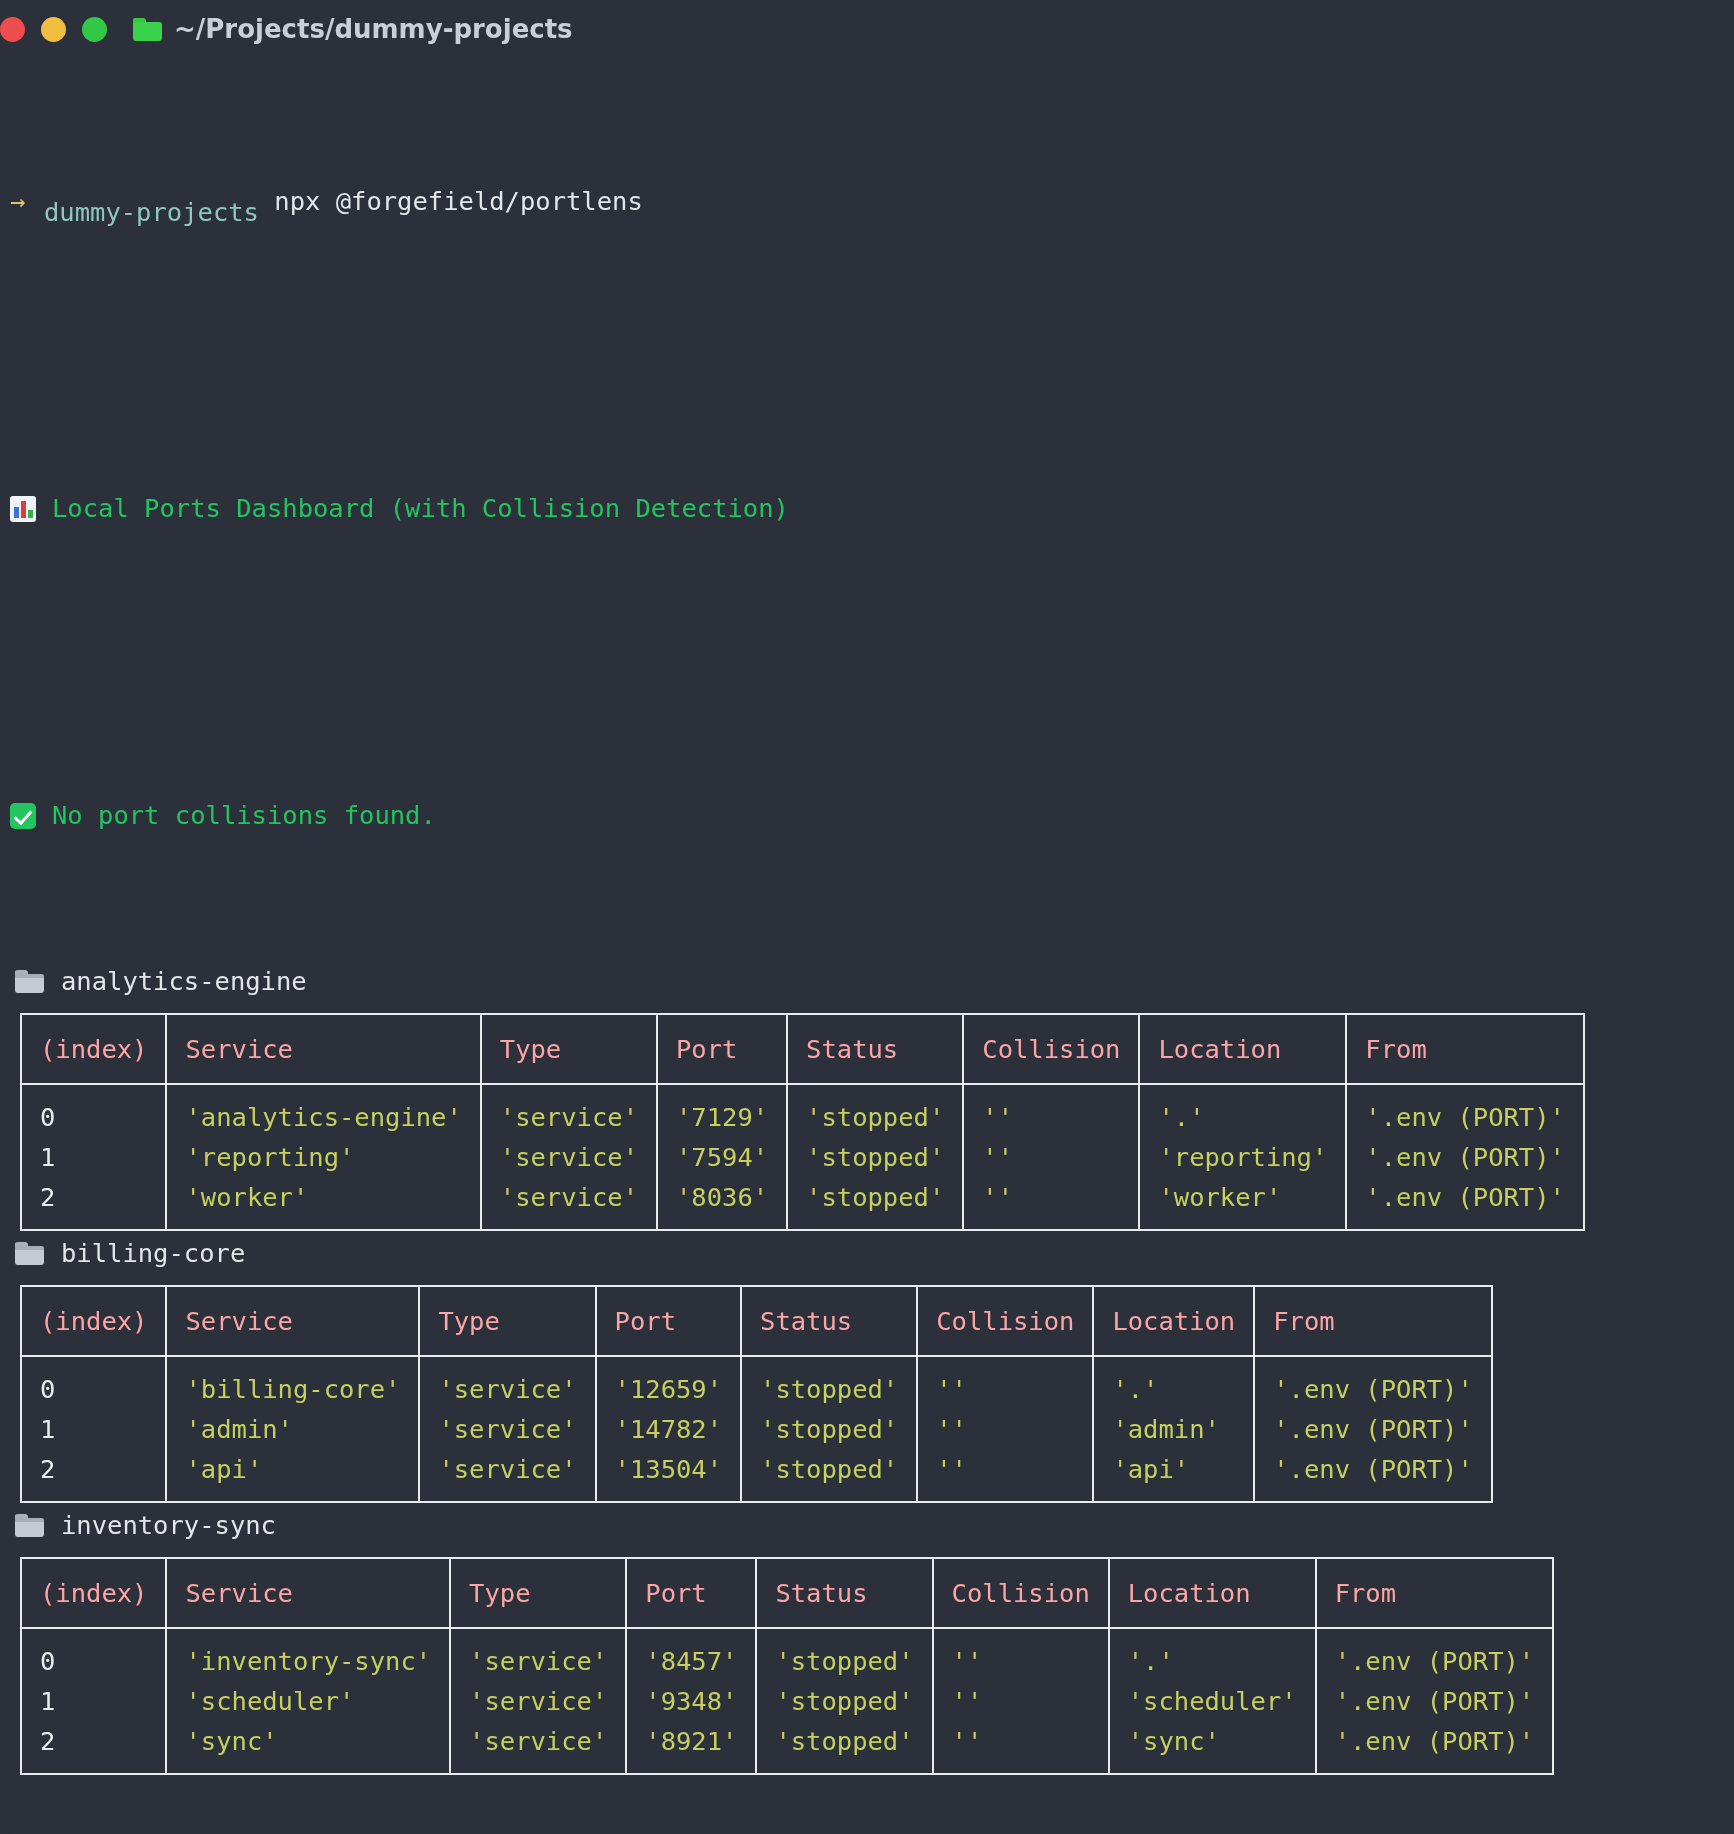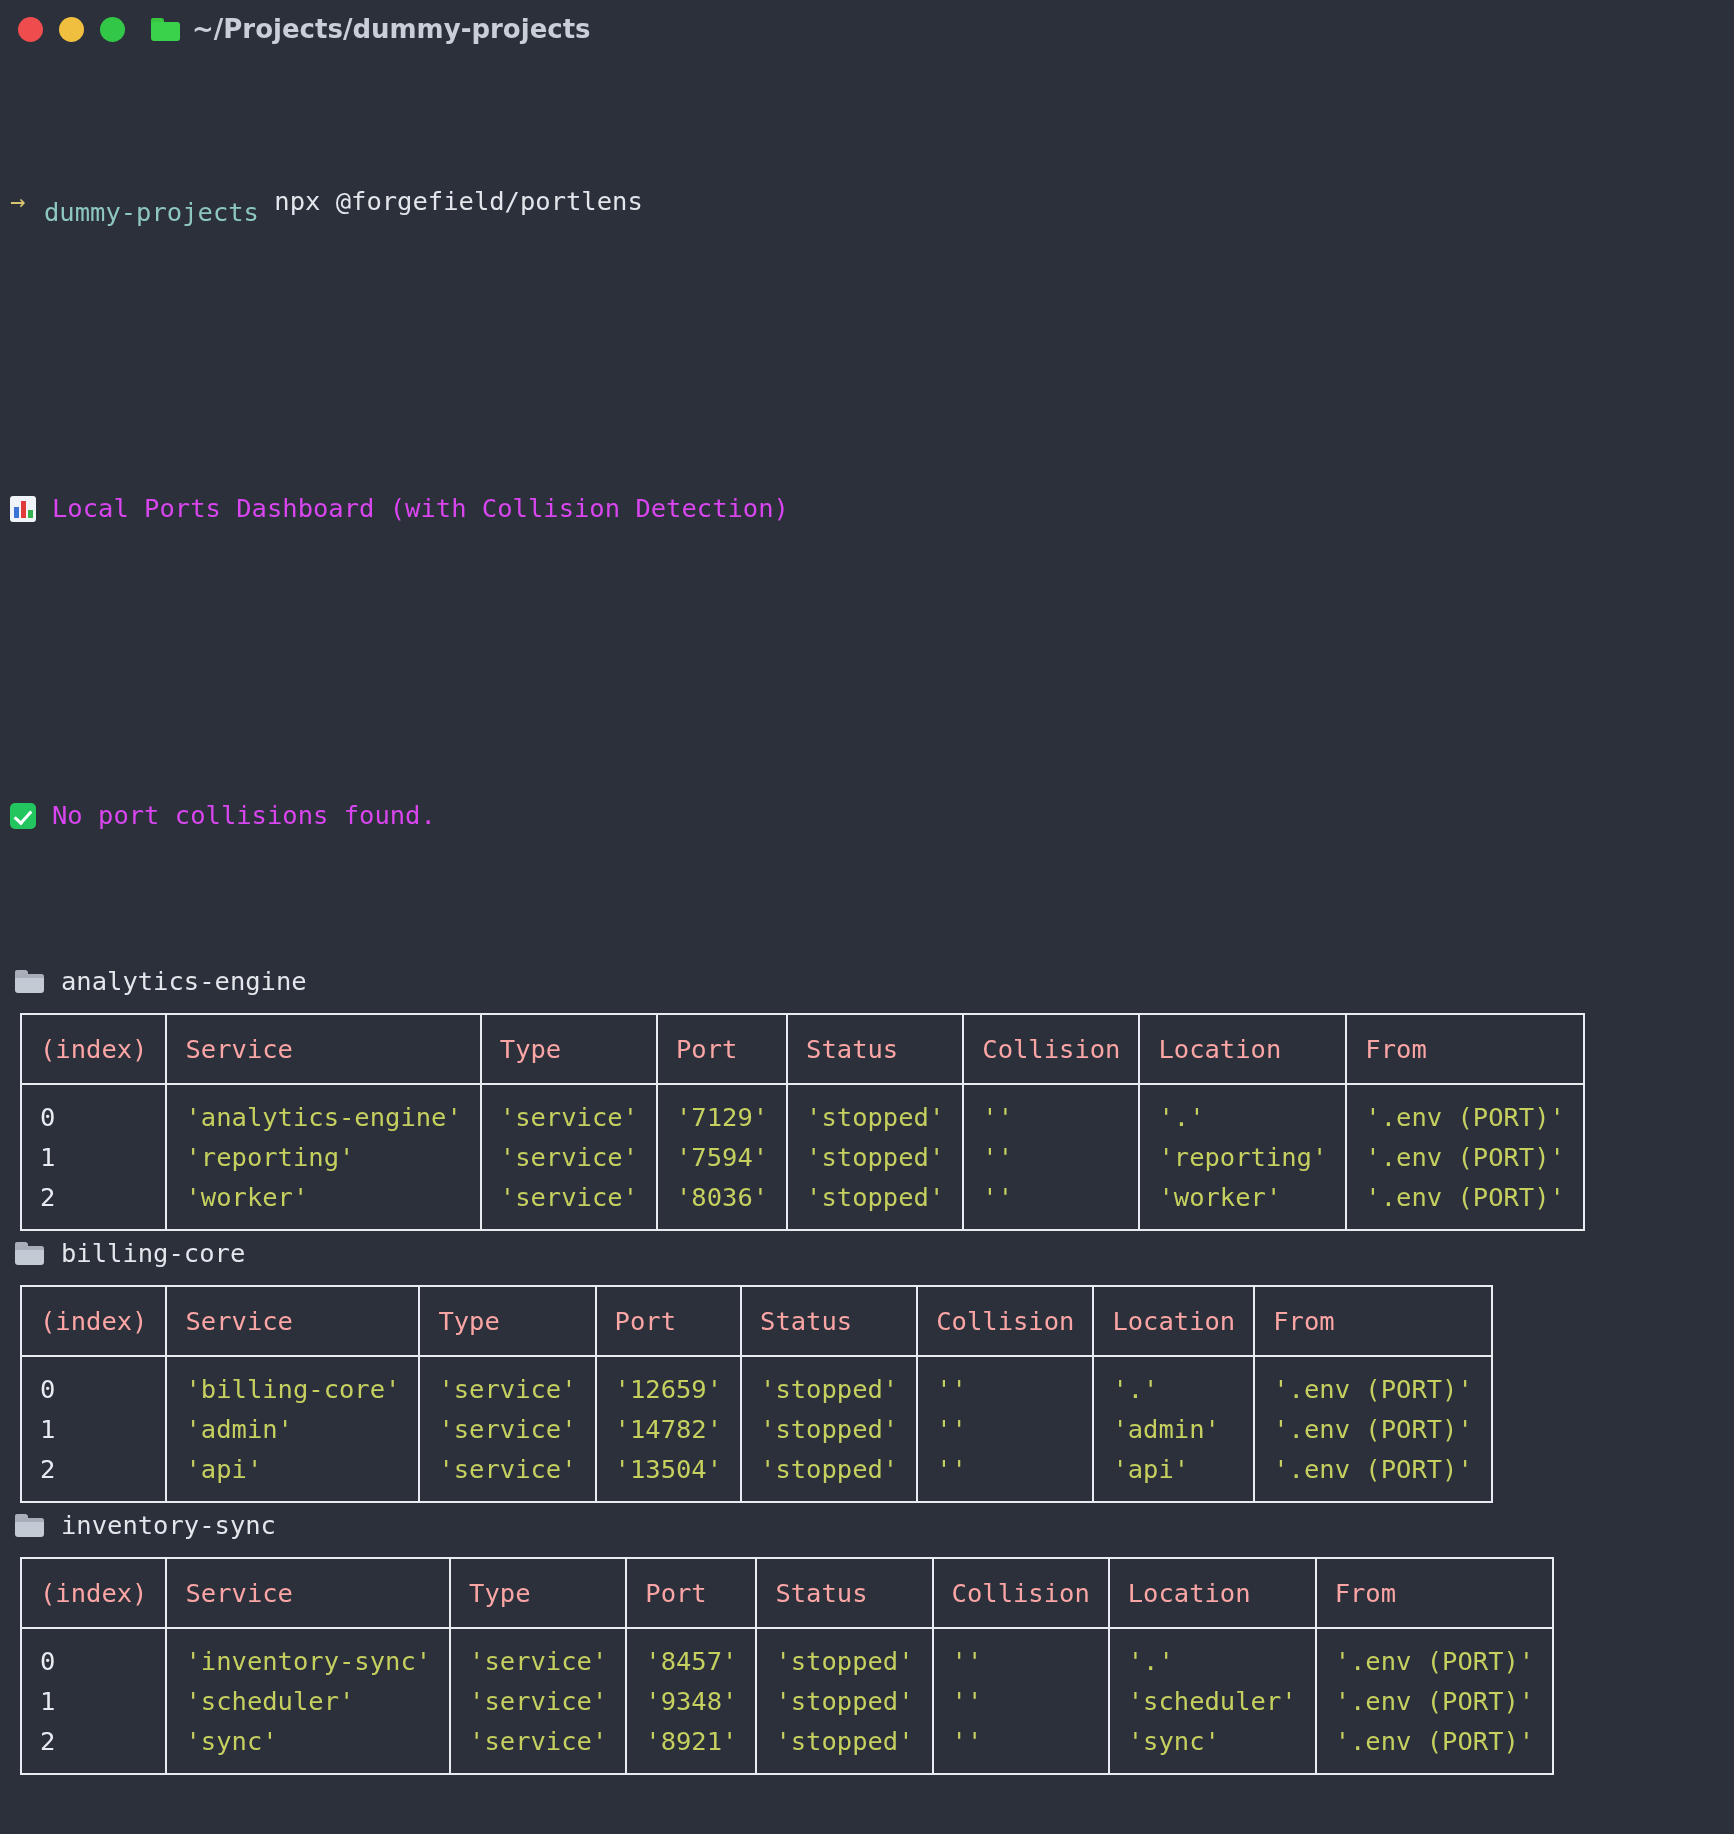--- a/index.html
+++ b/index.html
@@ -22,21 +22,20 @@
     background: #2b303b;
     border-radius: 12px;
     box-sizing: border-box;
     overflow: hidden;
     position: relative;
   }
   .titlebar {
     height: 58px;
     display: flex;
     align-items: center;
-    padding-left: 18px;
     box-sizing: border-box;
   }
   .traffic {
     display: flex;
     align-items: center;
     gap: 16px;
   }
   .dot {
     width: 25px;
     height: 25px;
@@ -151,21 +150,21 @@
     width: 7px; height: 14px;
     border: solid #ffffff;
     border-width: 0 3.4px 3.4px 0;
     transform: rotate(42deg);
   }
 
   .head-line {
     display: flex;
     align-items: center;
     height: 41px;
-    color: #d946ef;
+    color: #22c55e;
     font-size: 25.5px;
   }
 
   .section-title {
     display: flex;
     align-items: center;
     gap: 17px;
     height: 41px;
     font-size: 25.5px;
     color: #e3e7ec;

